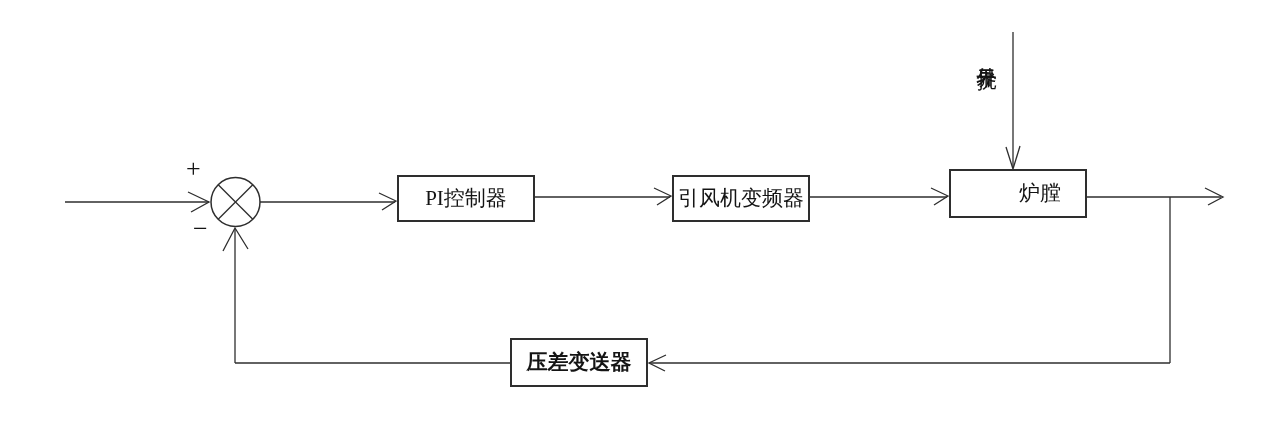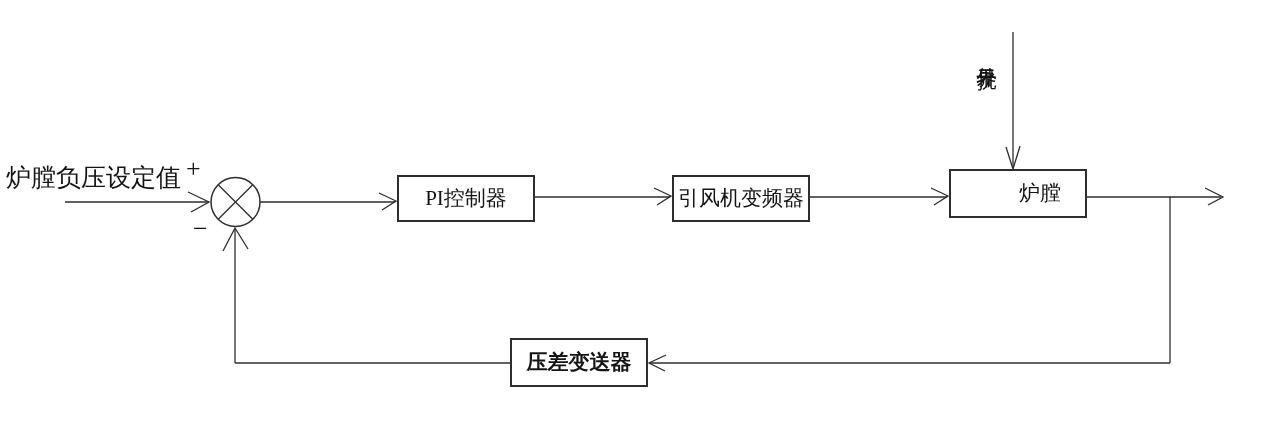--- a/index.html
+++ b/index.html
@@ -111,21 +111,20 @@
       <polyline points="666,355 649,363 665,371"></polyline>
     </g>
 
     <g stroke-width="1.3">
       <line x1="510" y1="363" x2="235" y2="363"></line>
       <line x1="235" y1="363" x2="235" y2="229"></line>
       <polyline points="223,251 235,228 248,249"></polyline>
     </g>
   </svg>
 
-  <span class="lbl lbl-setpoint">炉膛负压设定值</span>
   <span class="lbl lbl-plus">+</span>
   <span class="lbl lbl-minus">−</span>
   <span class="lbl lbl-disturbance">外界干扰</span>
 
   <div class="block block-pi">
     <span>PI控制器</span>
   </div>
 
   <div class="block block-fan">
     <span>引风机变频器</span>

